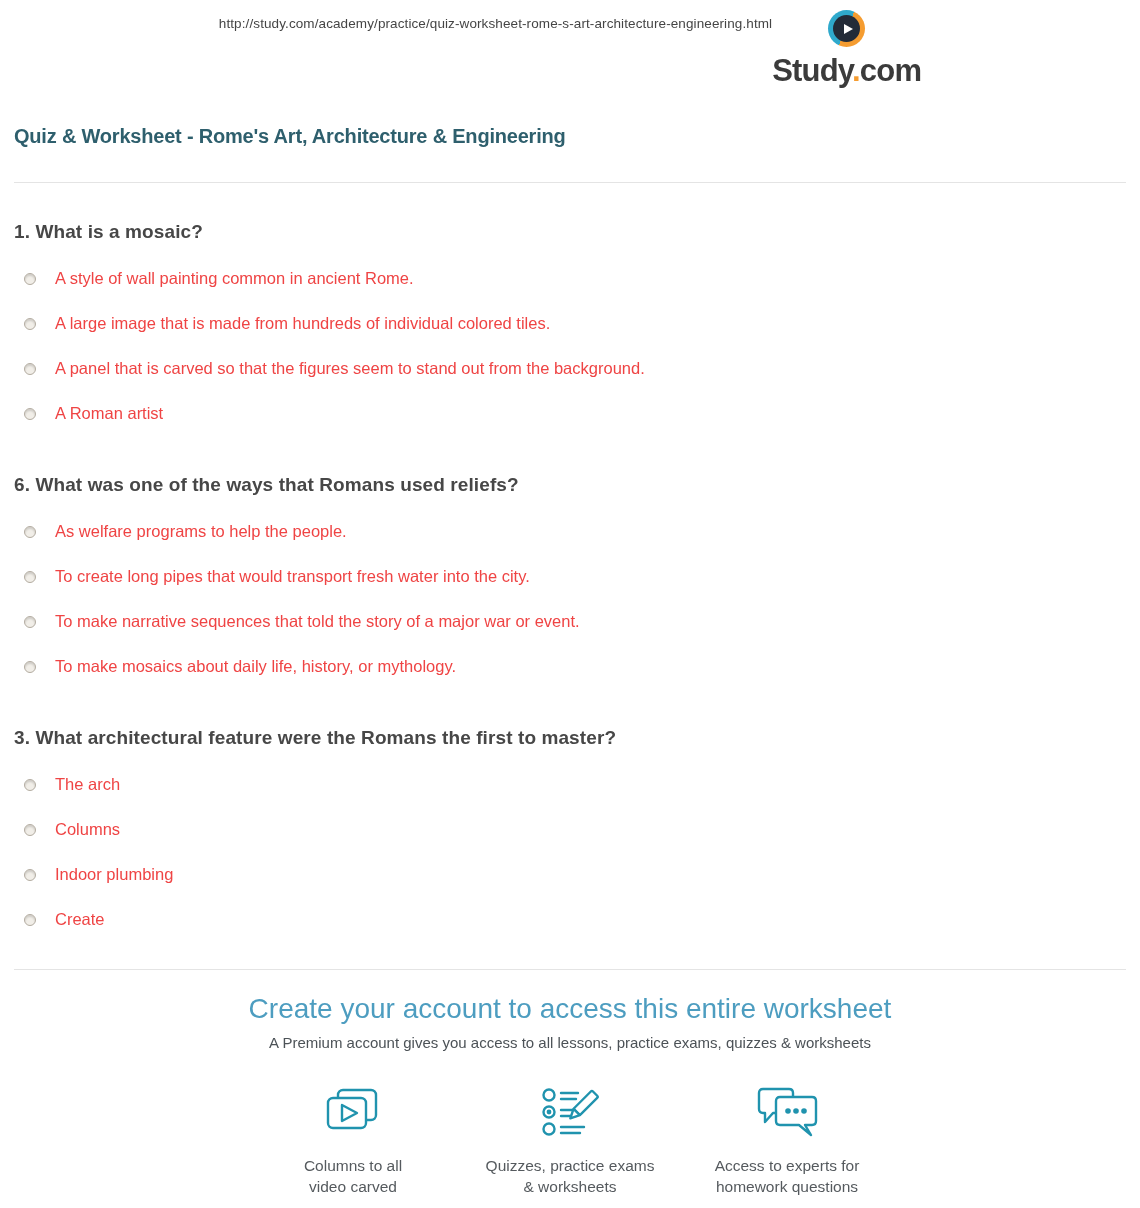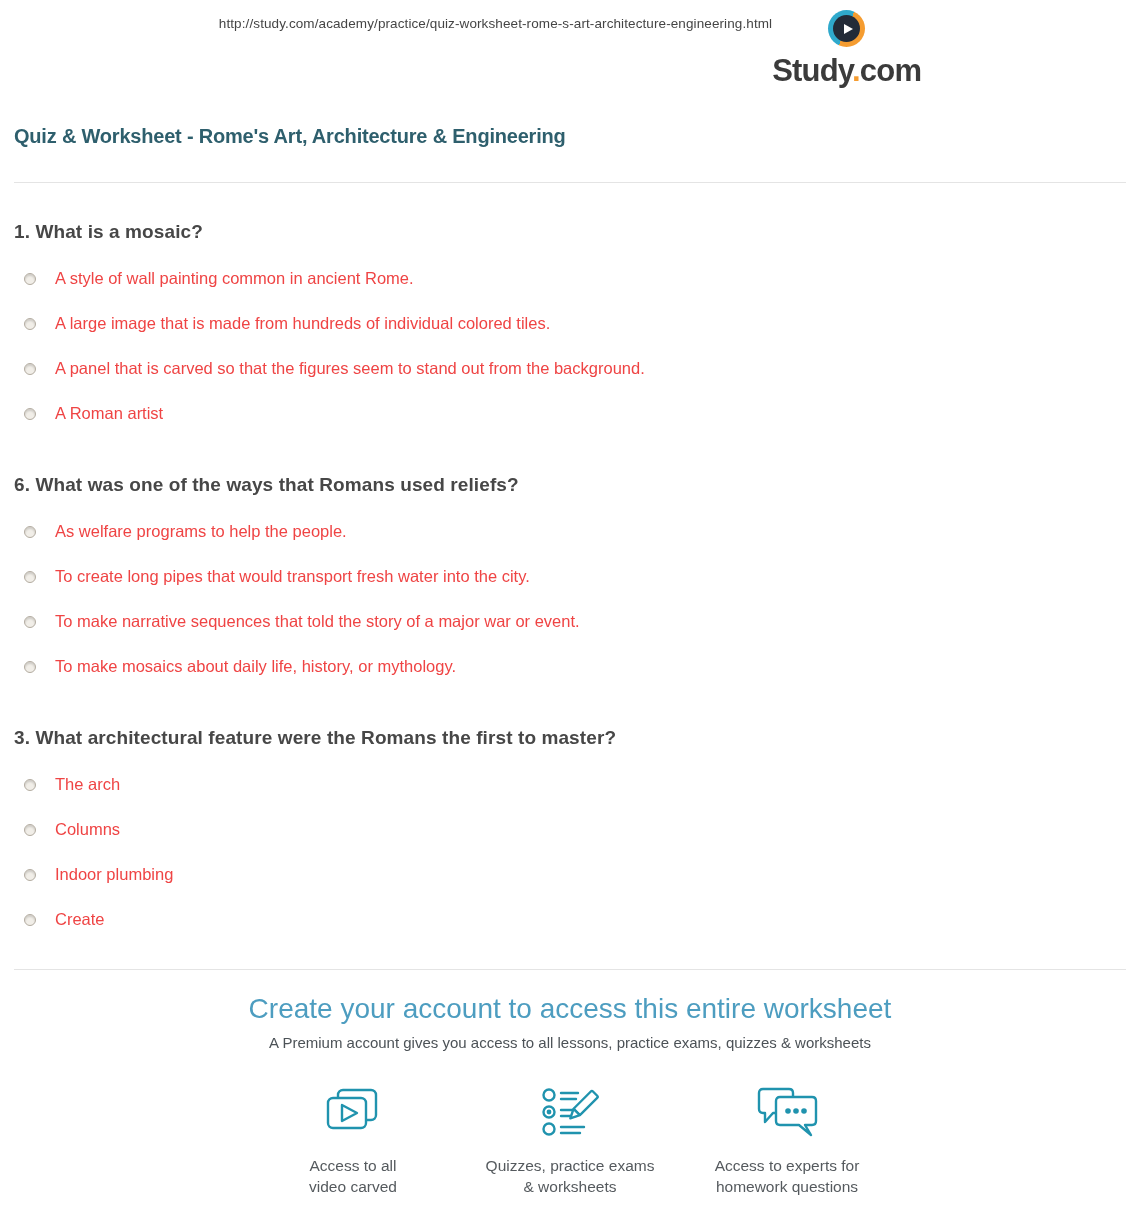--- a/index.html
+++ b/index.html
@@ -242,21 +242,21 @@
 
     <div class="feature">
       <div class="feature-icon">
         <svg width="60" height="52" viewBox="0 0 60 52">
           <rect x="15" y="3" width="38" height="30" rx="5"></rect>
           <rect x="5" y="11" width="38" height="30" rx="5" fill="#ffffff"></rect>
           <path d="M19 18 L34 26 L19 34 Z"></path>
         </svg>
       </div>
       <div class="feature-label">
-        <div>Access to all</div>
+        <div>Columns to all</div>
         <div>video carved</div>
       </div>
     </div>
 
     <div class="feature">
       <div class="feature-icon">
         <svg width="60" height="54" viewBox="0 0 60 54">
           <circle cx="9" cy="9" r="5.5"></circle>
           <circle cx="9" cy="26" r="5.5"></circle>
           <circle cx="9" cy="43" r="5.5"></circle>

